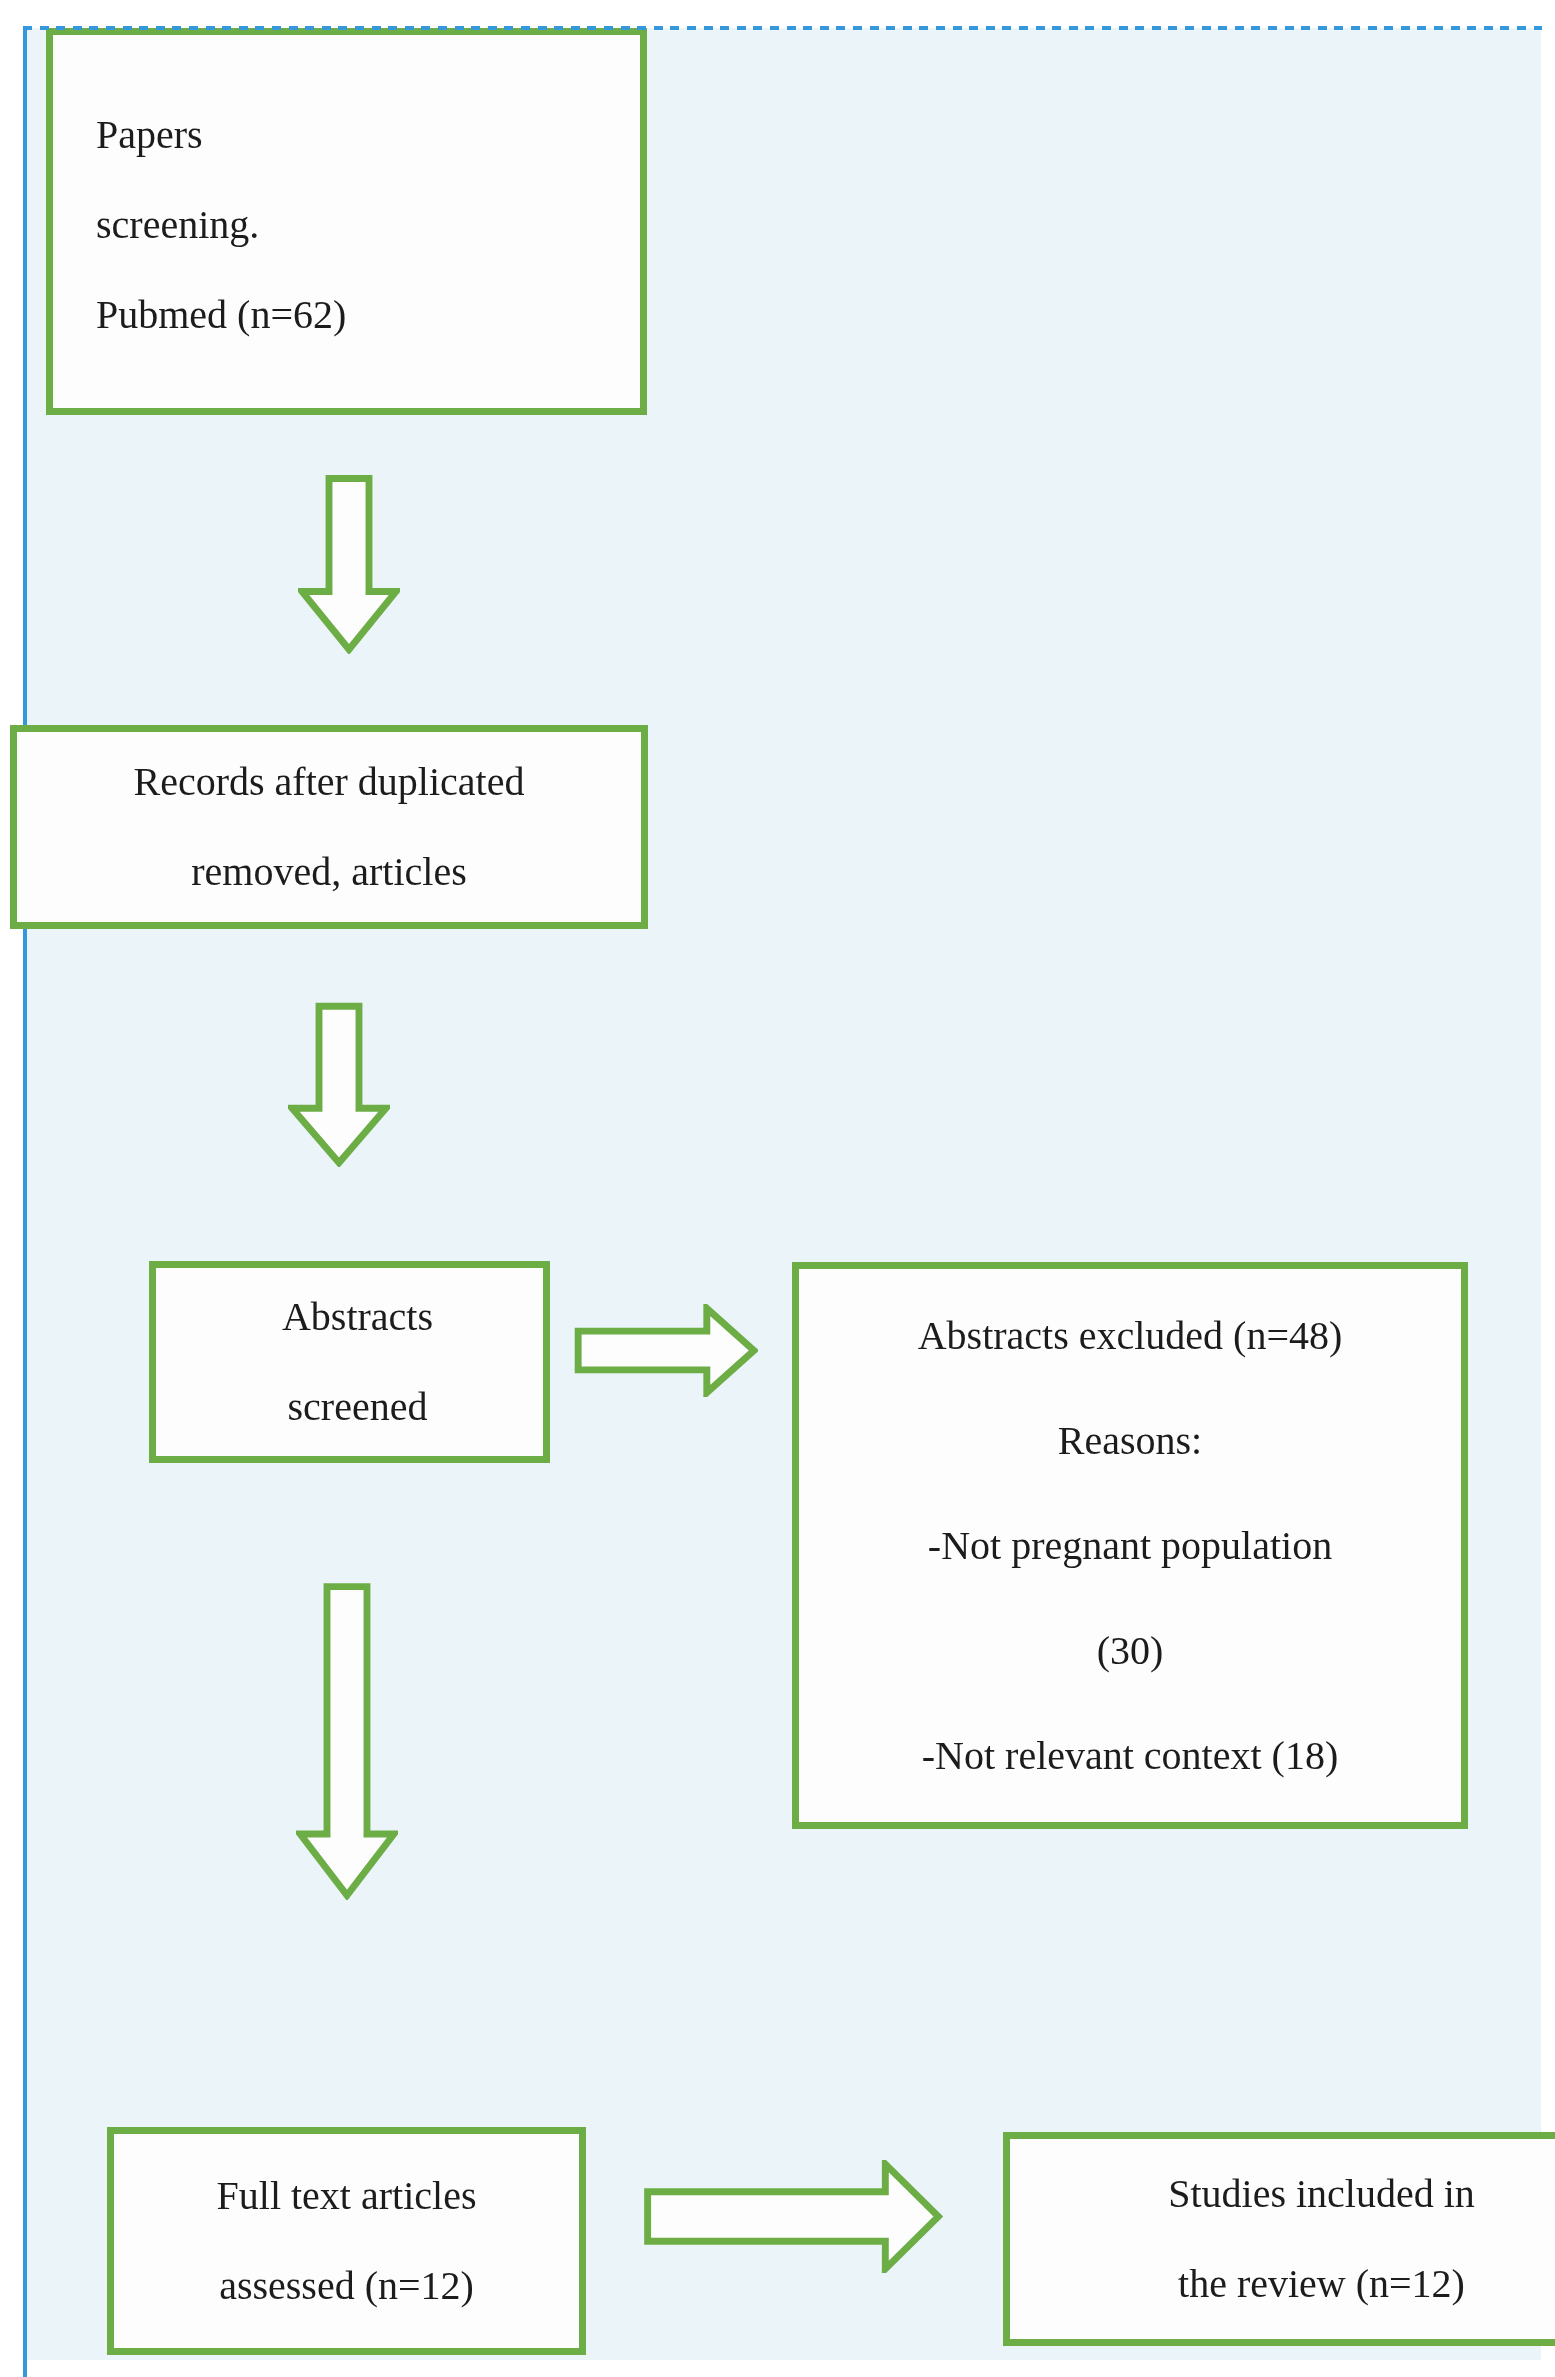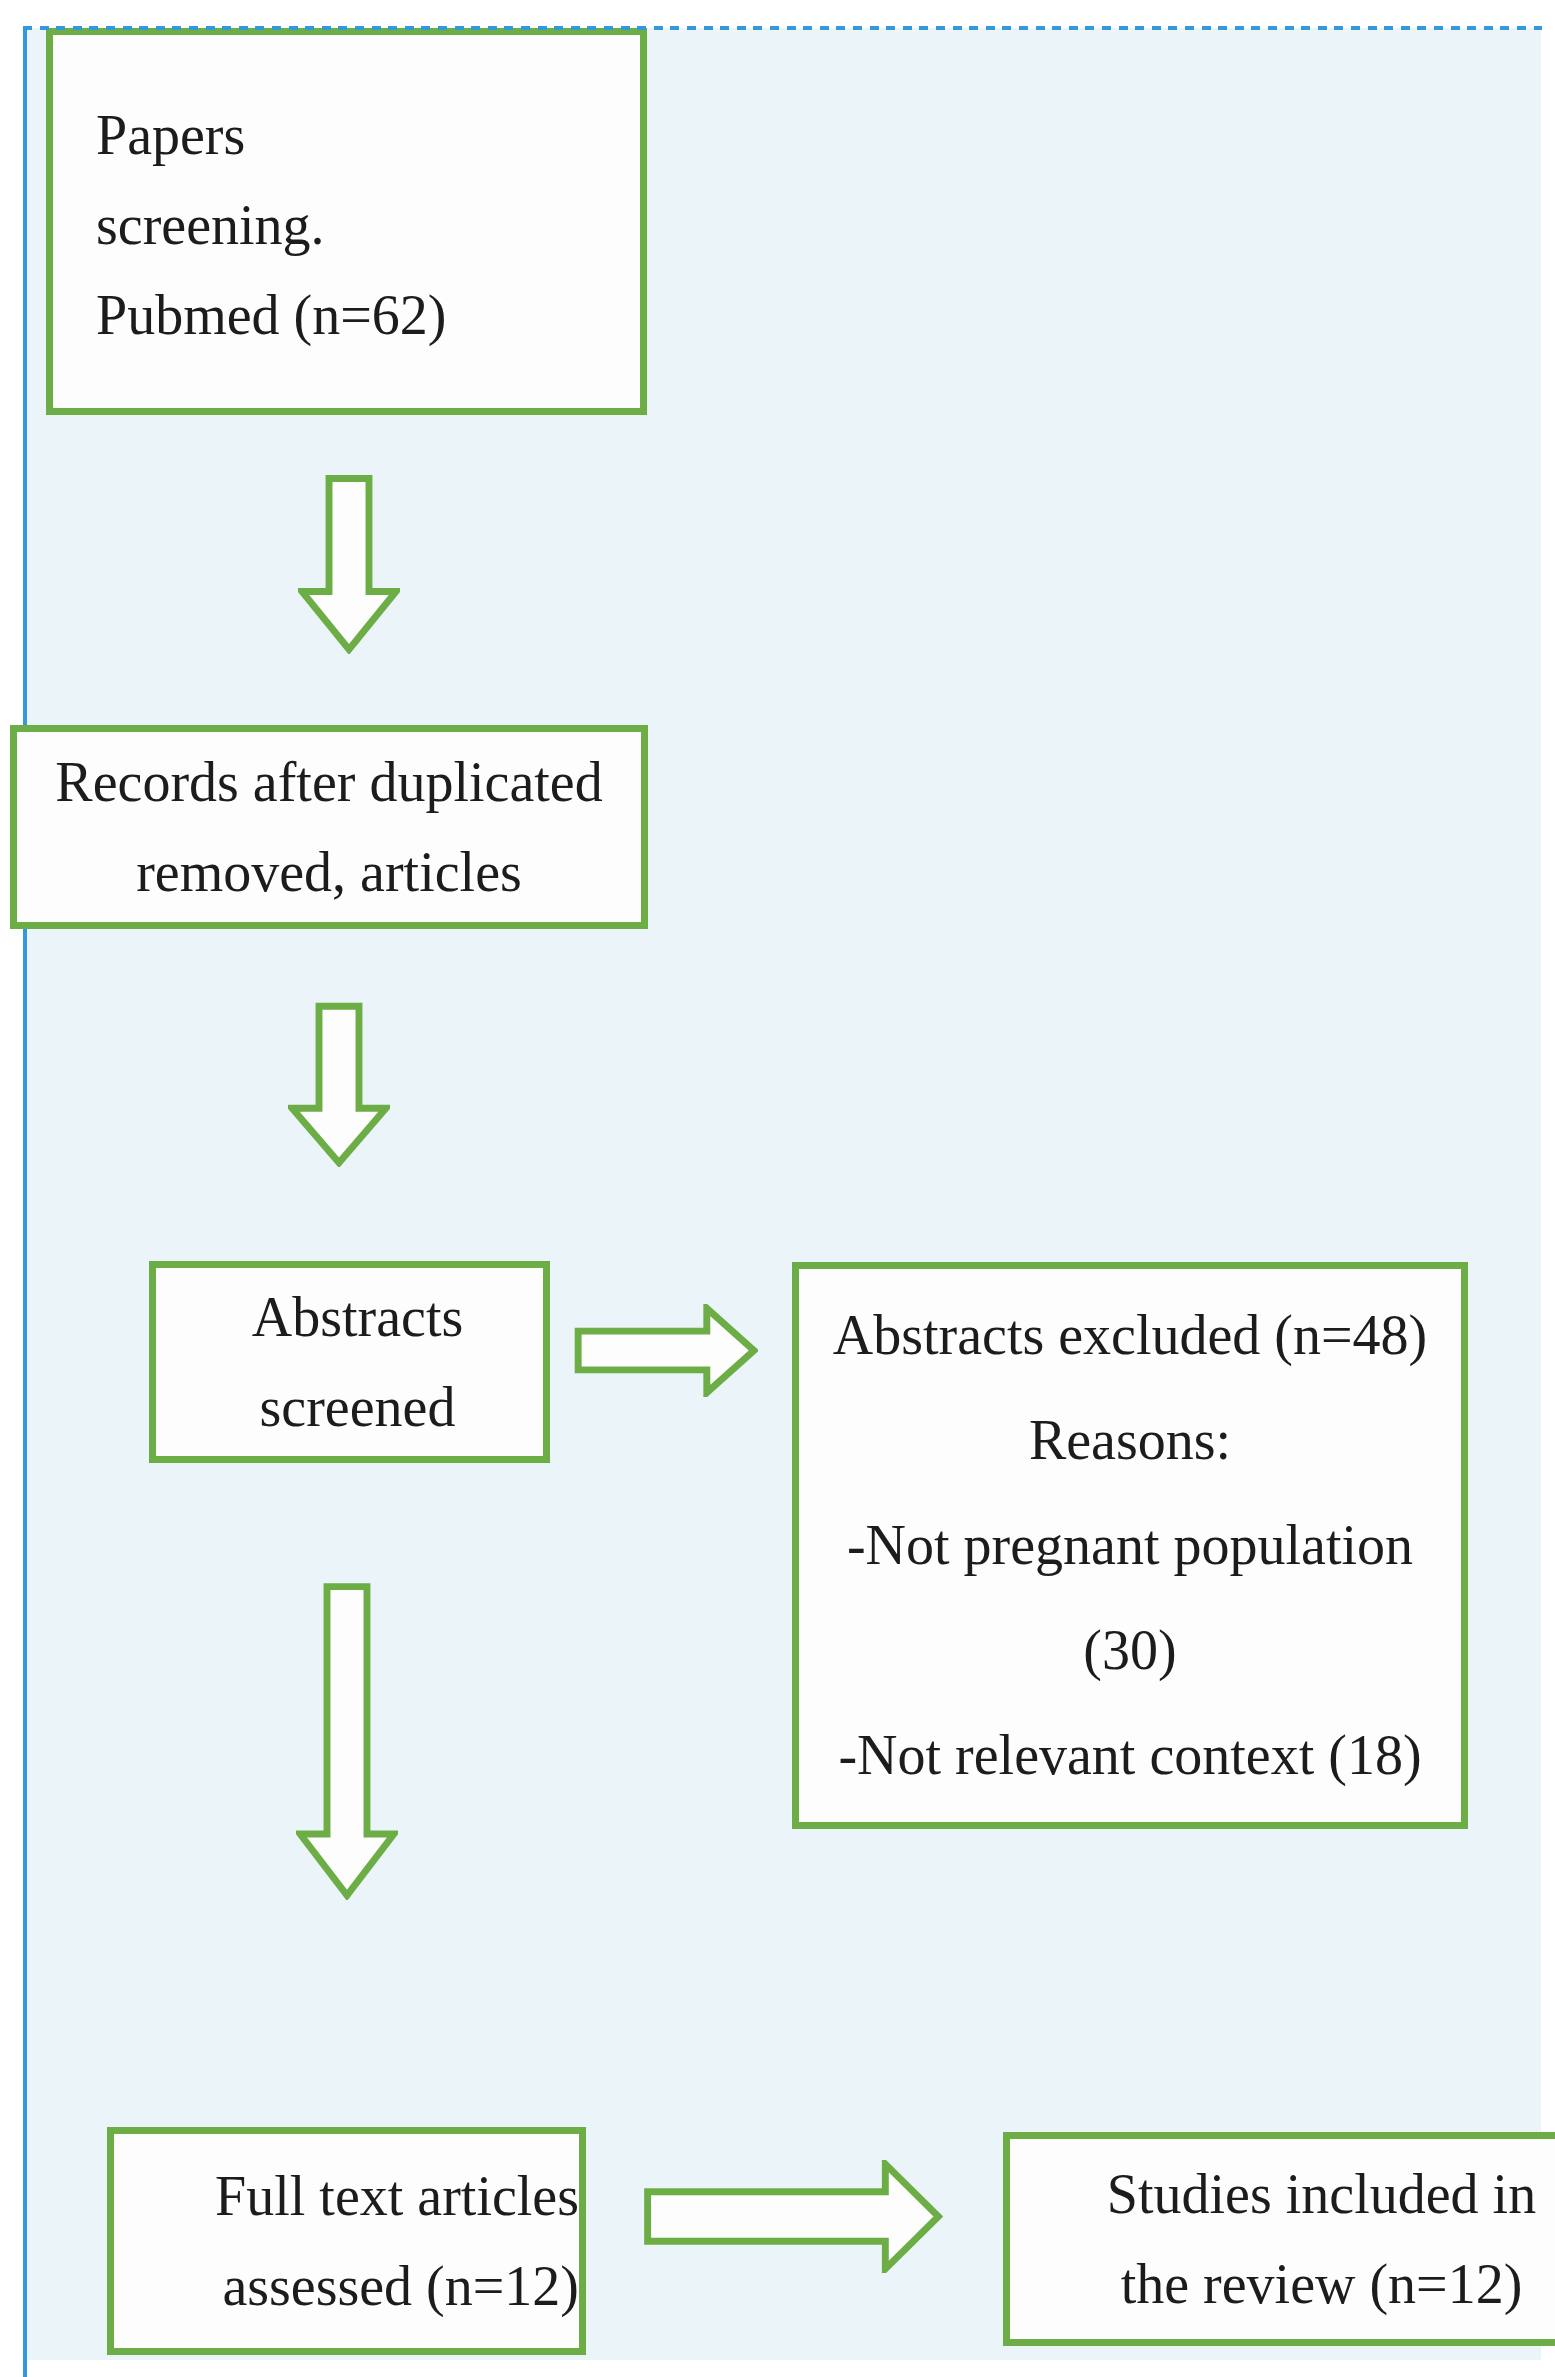--- a/index.html
+++ b/index.html
@@ -32,34 +32,34 @@
   .guide-h{
     position:absolute;left:23px;top:26px;width:1519px;height:4.1px;
     background:repeating-linear-gradient(90deg,var(--accent-blue) 0 9px,transparent 9px 16.6px);
     z-index:6;
   }
   .box{
     position:absolute;
     box-sizing:border-box;
     background:var(--box-background);
     border:7px solid var(--accent-green);
-    font-size:56px;
+    font-size:40px;
     line-height:90px;
     display:flex;flex-direction:column;justify-content:center;
     text-align:center;
     z-index:2;
   }
   .box .row{white-space:nowrap;}
   .box1{left:46px;top:28px;width:601px;height:387px;
         text-align:left;padding:7px 43px 0 43px;justify-content:center;}
   .box1 .row.justify{display:flex;justify-content:space-between;}
   .box2{left:10px;top:725px;width:638px;height:204px;}
   .box3{left:149px;top:1261px;width:401px;height:202px;padding-left:16px;}
   .box4{left:792px;top:1262px;width:676px;height:567px;line-height:89px;gap:16px;}
-  .box5{left:107px;top:2127px;width:479px;height:228px;align-items:flex-end;}
+  .box5{left:107px;top:2127px;width:479px;height:228px;}
   .box6{left:1003px;top:2132px;width:637px;height:214px;}
   .arrow{position:absolute;z-index:3;}
   .arrow polygon{fill:var(--box-background);stroke:var(--accent-green);stroke-width:10;stroke-linejoin:miter;}
 </style>
 </head>
 <body>
 
 <div class="canvas">
 
   <div class="panel"></div>

